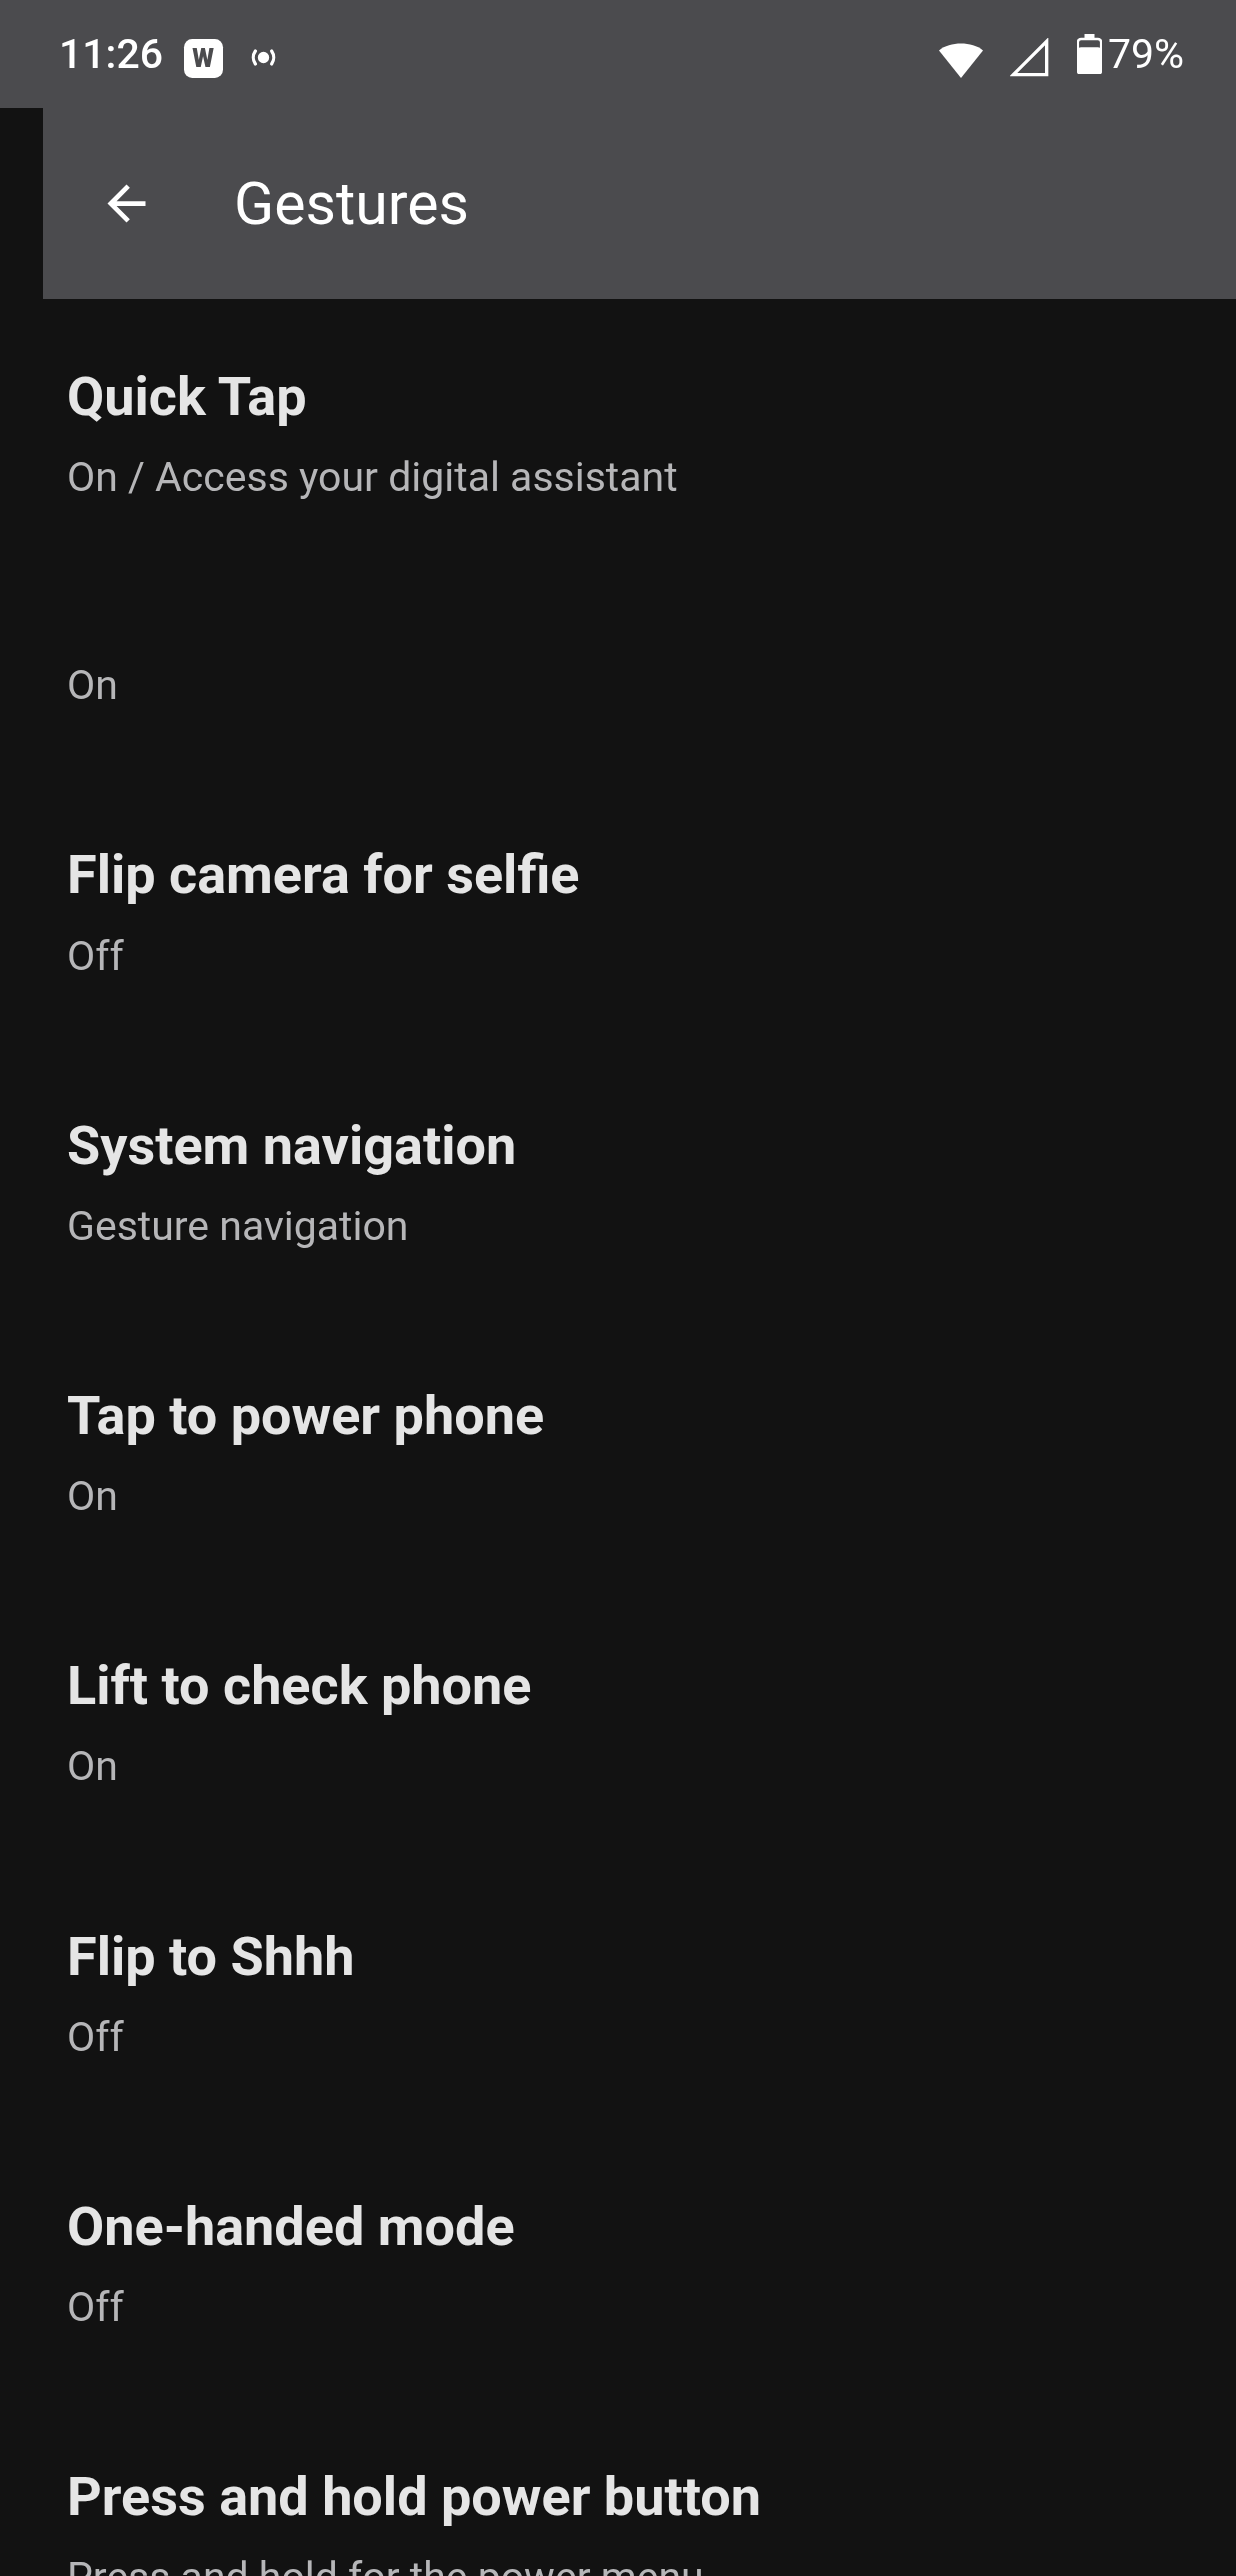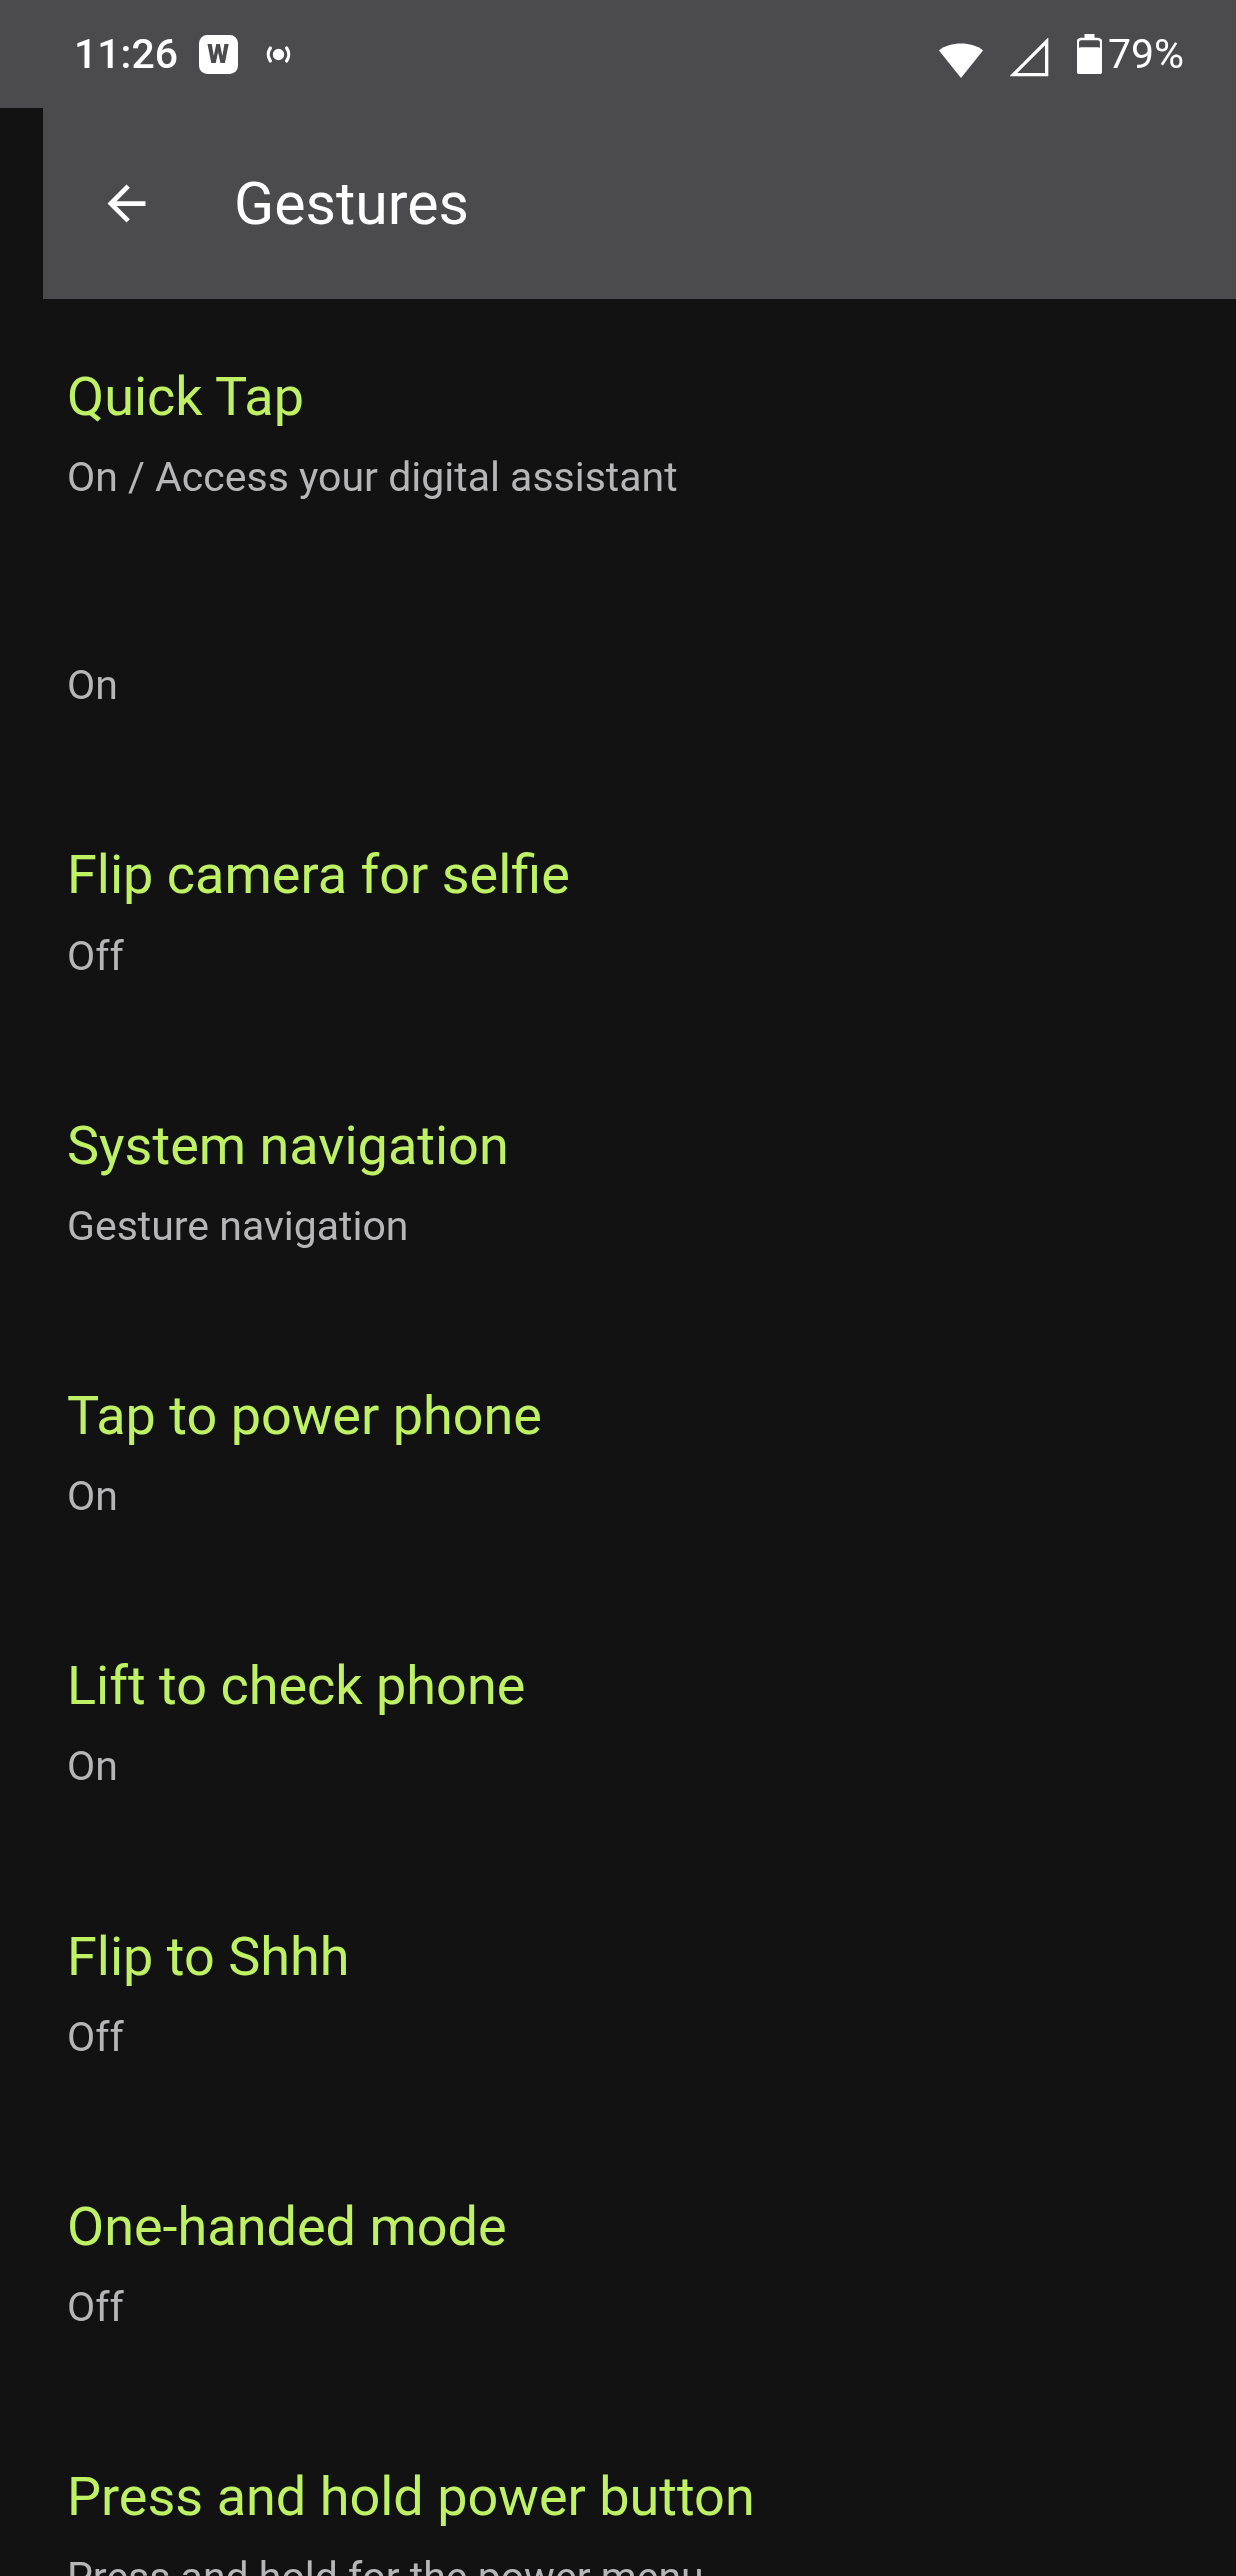--- a/index.html
+++ b/index.html
@@ -26,23 +26,22 @@
   .status-bar {
     background: #4b4b4e;
     height: 108px;
     display: flex;
     align-items: center;
     justify-content: space-between;
     padding: 0 52px 0 59px;
   }
   .status-left {
     display: flex;
-    align-items: center;
+    align-items: flex-end;
     gap: 20.6px;
-    margin-left: 15px;
   }
   .status-time {
     color: #fff;
     font-size: 41px;
     font-weight: 500;
   }
   .status-app-icon {
     width: 39px;
     height: 39px;
     background: #fff;
@@ -104,23 +103,23 @@
   }
 
   
   .list {
     background: #121212;
   }
   .item {
     padding: 67px 67px 67px 67px;
   }
   .item-title {
-    color: #bef264;
+    color: #e5e5e5;
     font-size: 54px;
-    font-weight: 400;
+    font-weight: 700;
     line-height: 1.15;
   }
   .item-sub {
     color: #b6b6b8;
     font-size: 41px;
     font-weight: 400;
     margin-top: 25px;
     line-height: 1.2;
   }
 </style>

